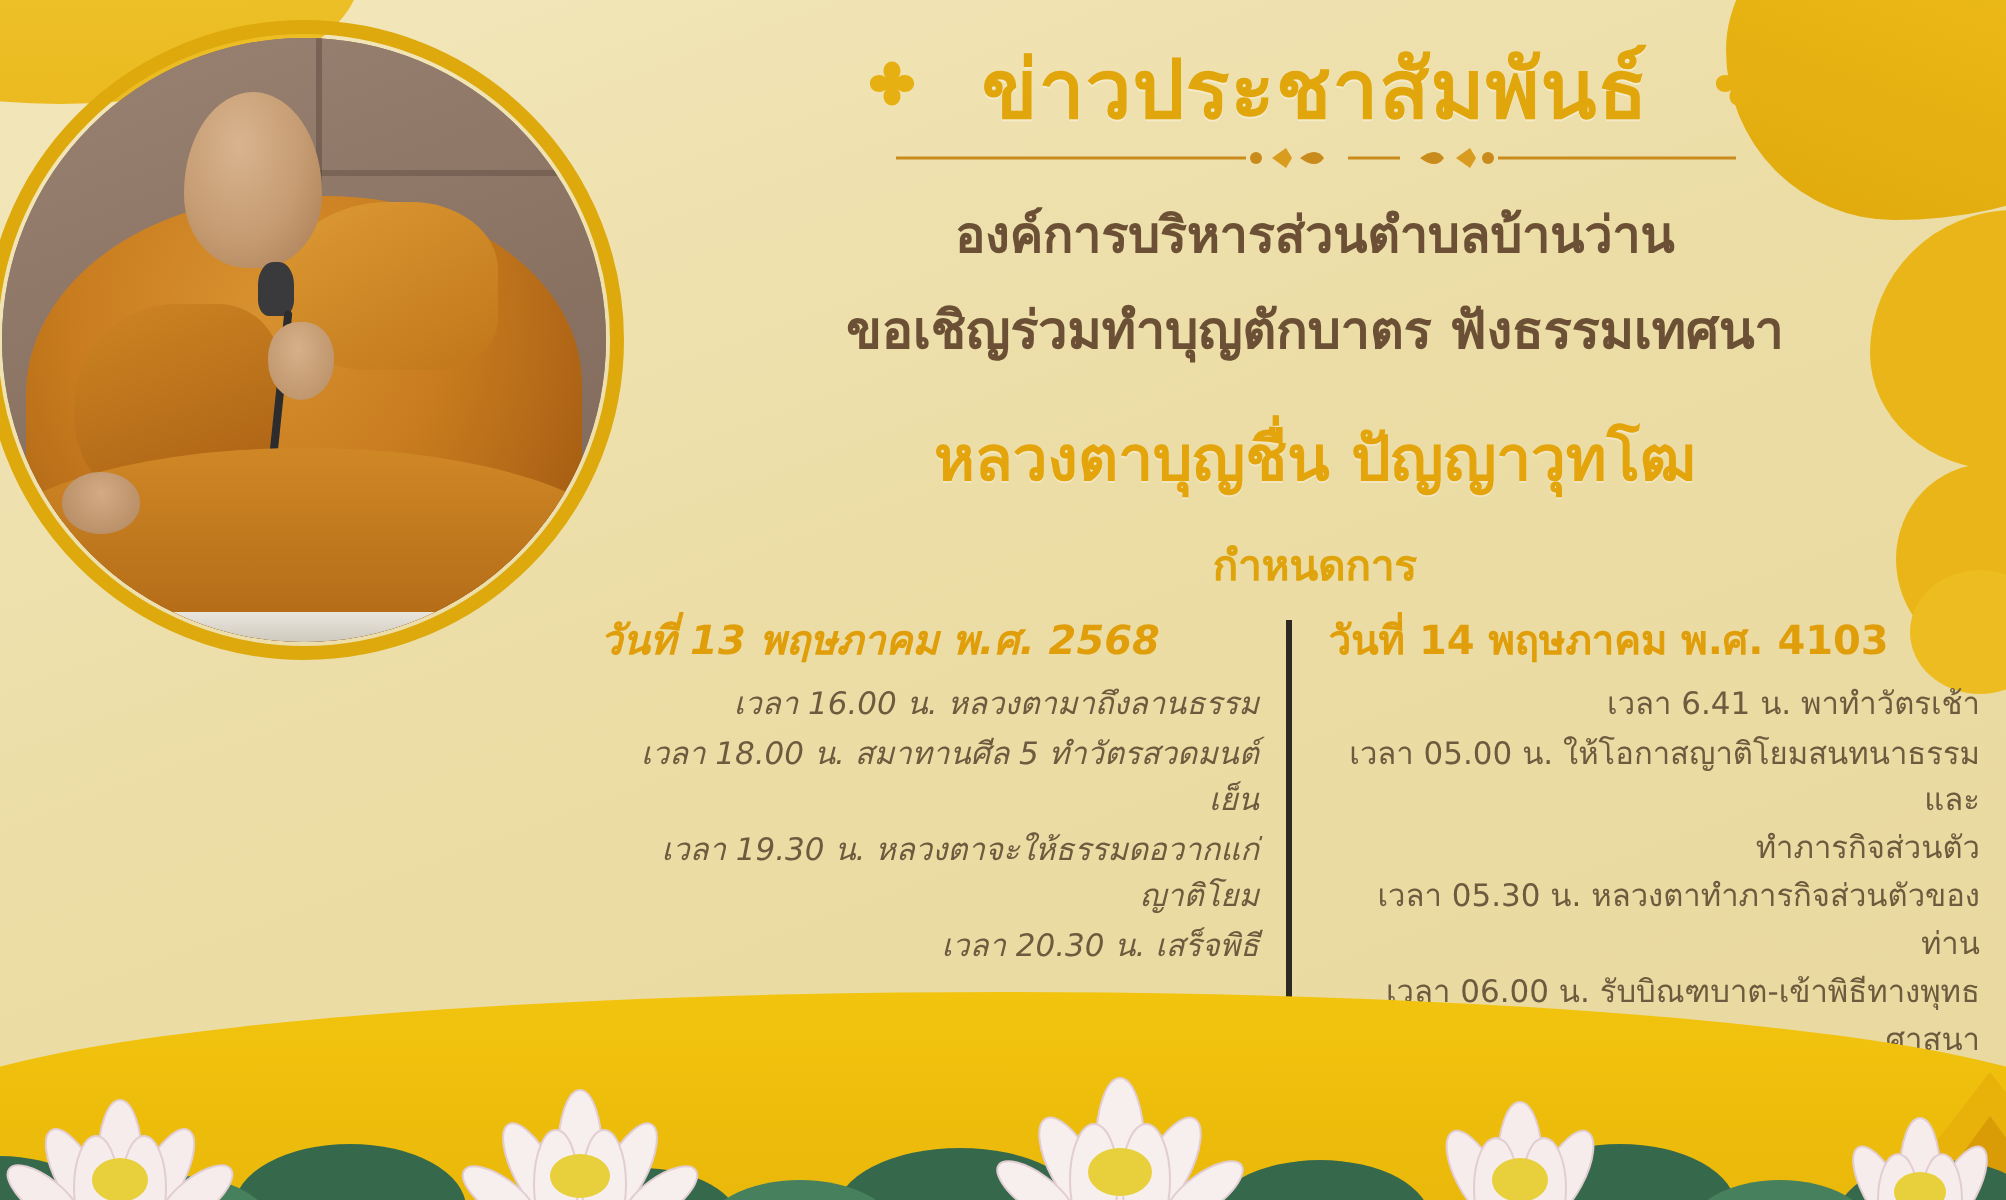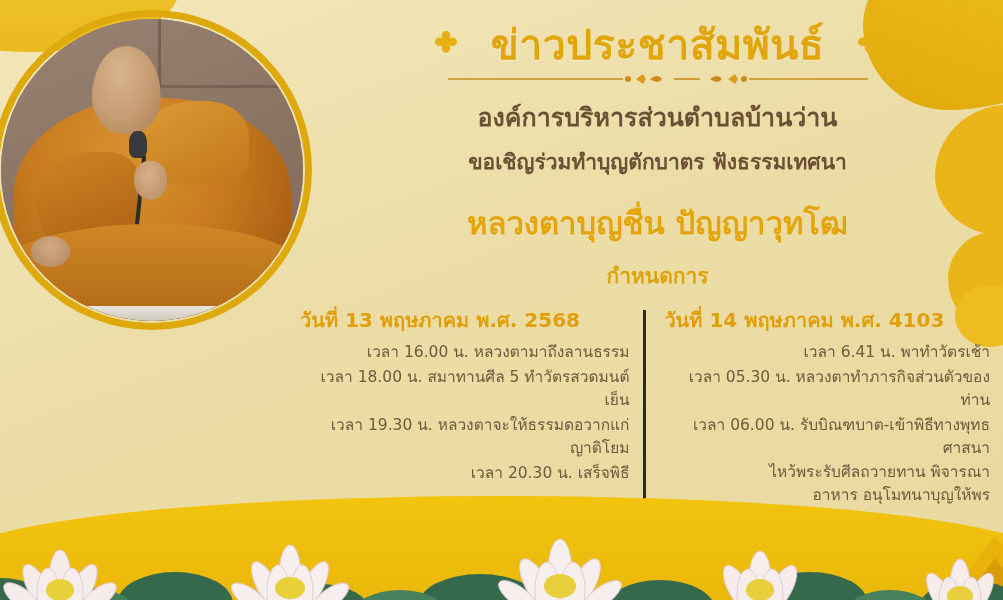--- a/index.html
+++ b/index.html
@@ -198,21 +198,21 @@
     height: 16px;
   }
   .org-line {
     font-size: 25px;
     font-weight: bold;
     color: #6b5036;
     line-height: 1.35;
     margin-top: 2px;
   }
   .invite-line {
-    font-size: 21px;
+    font-size: 26px;
     font-weight: bold;
     color: #6b5036;
     line-height: 1.4;
     margin-top: 13px;
   }
   .monk-name {
     font-size: 31px;
     font-weight: bold;
     color: #e3a40c;
     line-height: 1.3;
@@ -239,21 +239,21 @@
     position: absolute;
     left: 300px;
     top: 308px;
     width: 690px;
     display: flex;
     align-items: flex-start;
   }
   .col {
     position: relative;
   }
-  .col-left  { width: 340px; padding-right: 14px; }
+  .col-left  { width: 340px; padding-right: 14px; font-style: italic; }
   .col-right { width: 336px; padding-left: 18px; }
   .col-divider {
     width: 3px;
     align-self: stretch;
     min-height: 180px;
     background: #2e2a22;
     margin-top: 2px;
   }
   .col-date {
     font-size: 20px;
@@ -369,20 +369,24 @@
       <div class="item"><span>เวลา 18.00 น. สมาทานศีล 5 ทำวัตรสวดมนต์เย็น</span></div>
       <div class="item"><span>เวลา 19.30 น. หลวงตาจะให้ธรรมดอวากแก่ญาติโยม</span></div>
       <div class="item"><span>เวลา 20.30 น. เสร็จพิธี</span></div>
     </div>
 
     <div class="col-divider"></div>
 
     <div class="col col-right">
       <div class="col-date">วันที่ 14 พฤษภาคม พ.ศ. 4103</div>
       <div class="item"><span>เวลา 6.41 น. พาทำวัตรเช้า</span></div>
+      <div class="item">
+        <span>เวลา 05.00 น. ให้โอกาสญาติโยมสนทนาธรรมและ</span>
+        <span class="cont">ทำภารกิจส่วนตัว</span>
+      </div>
       <div class="item"><span>เวลา 05.30 น. หลวงตาทำภารกิจส่วนตัวของท่าน</span></div>
       <div class="item">
         <span>เวลา 06.00 น. รับบิณฑบาต-เข้าพิธีทางพุทธศาสนา</span>
         <span class="cont">ไหว้พระรับศีลถวายทาน พิจารณา</span>
         <span class="cont">อาหาร อนุโมทนาบุญให้พร</span>
       </div>
     </div>
   </div>
 
   <div class="bottom-band">

